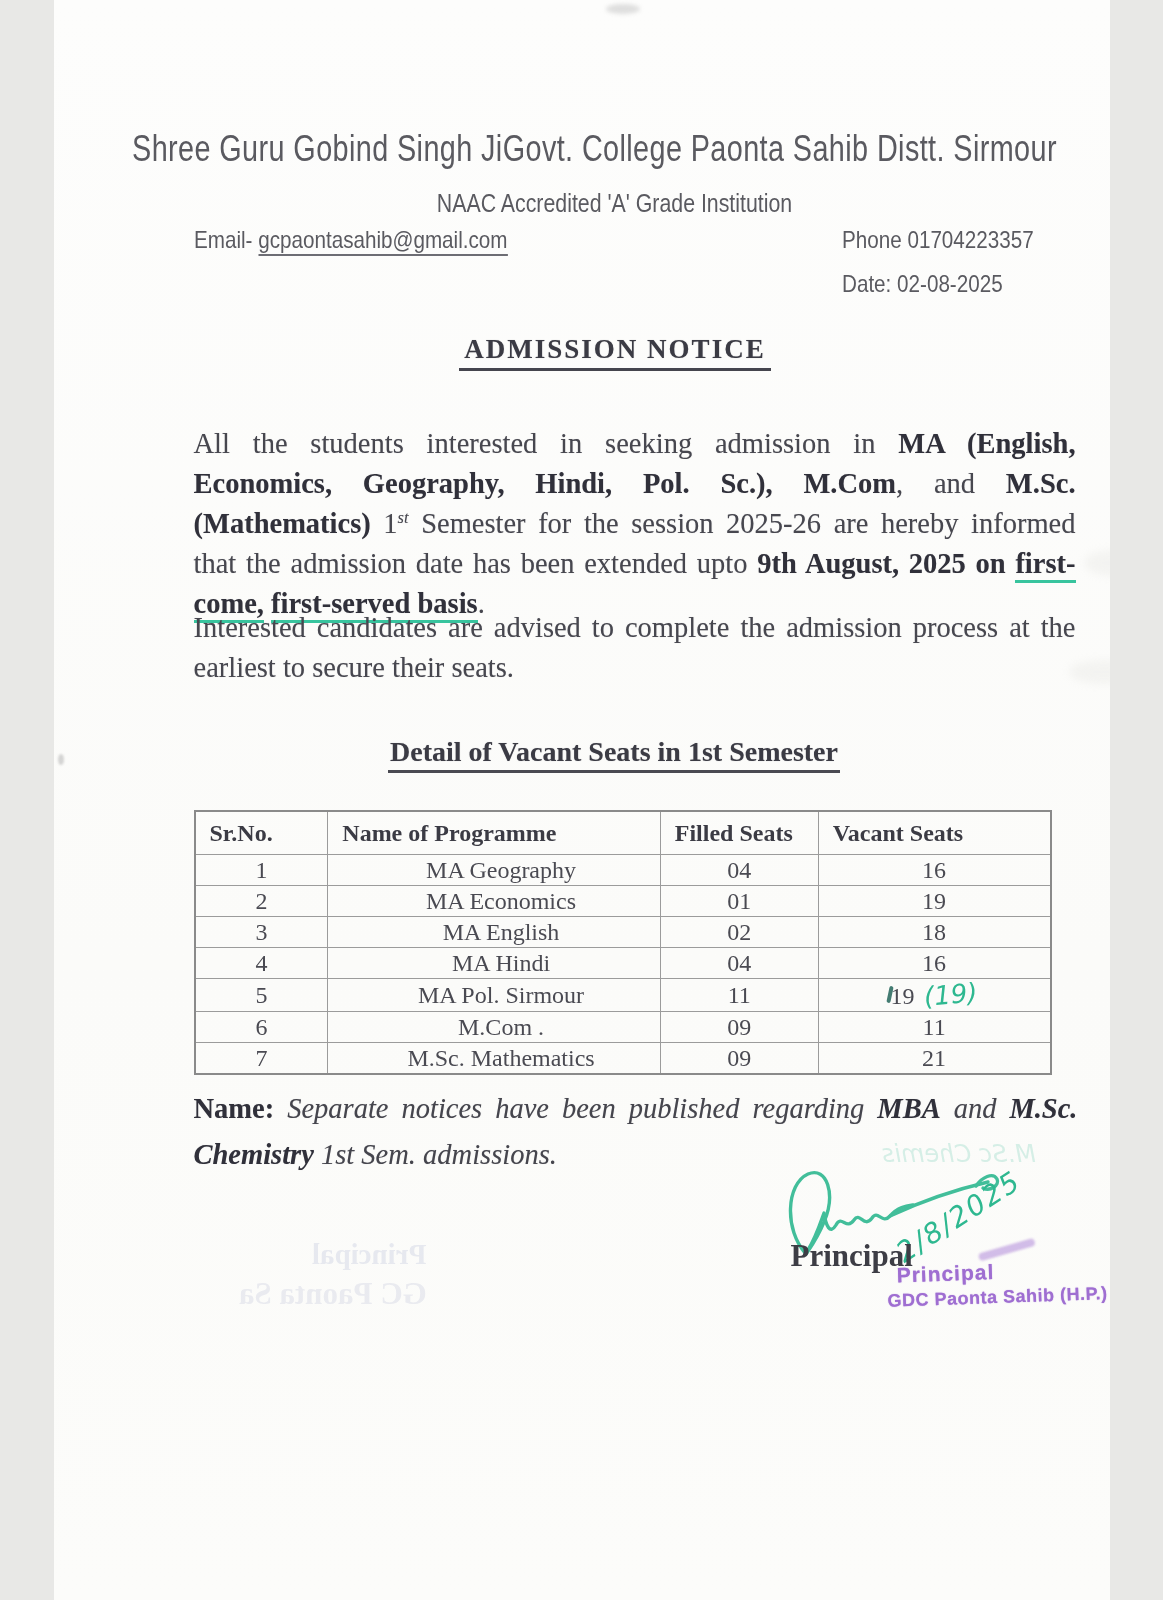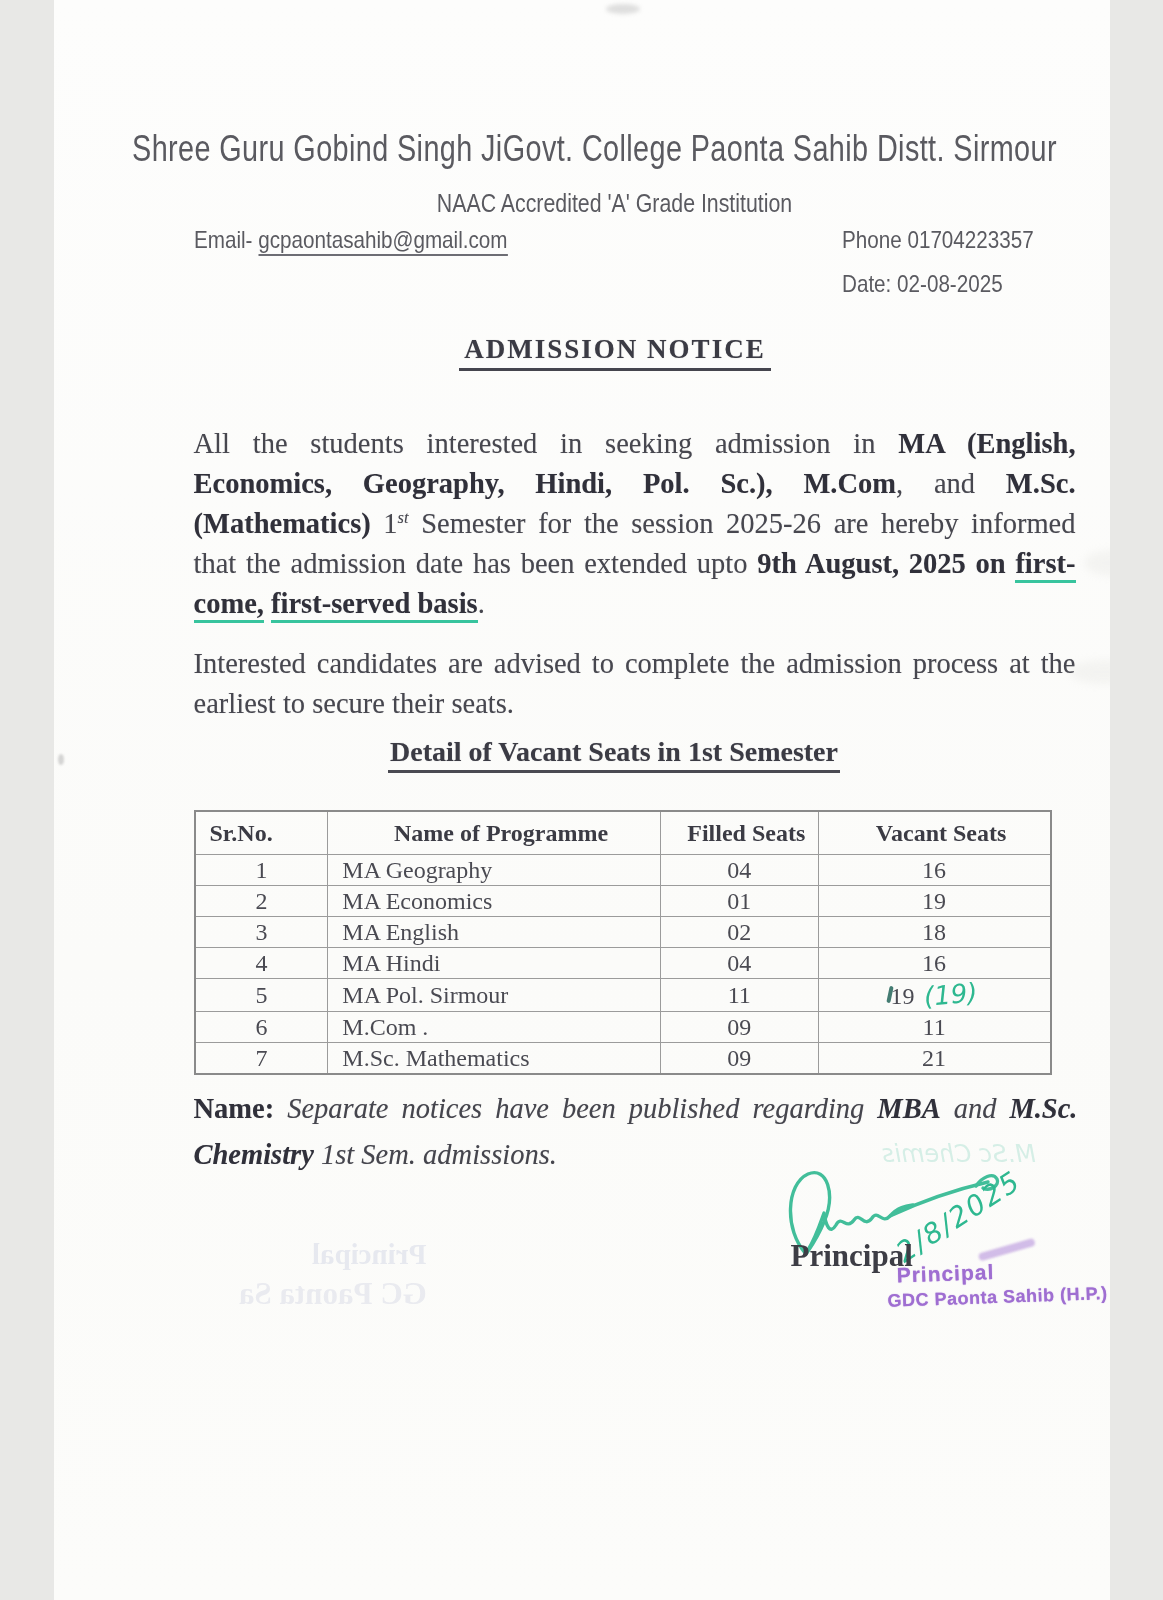--- a/index.html
+++ b/index.html
@@ -22,37 +22,37 @@
   
   .title-wrap { position:absolute; left:-20px; top:334px; width:1163px; text-align:center; }
   .title-wrap span { display:inline-block; font-size:27px; font-weight:bold; letter-spacing:2px;
           color:#3b3b44; border-bottom:3px solid #45454e; padding:0 5px 3px;
           text-shadow:0 0 1px rgba(60,60,70,0.35); }
 
   
   .para { position:absolute; left:140px; width:882px; font-size:28.5px; line-height:40px;
           text-align:justify; color:#47474f; text-shadow:0 0 0.8px rgba(70,70,80,0.3); margin:0; }
   .p1 { top:424px; }
-  .p2 { top:644px; }
+  .p2 { top:608px; }
   .para b { color:#30303a; }
   .sup { vertical-align:super; font-size:58%; line-height:0;font-style:italic; }
   .uline-green { border-bottom:3px solid #38c49e; padding-bottom:1px; }
 
   
   .tbl-heading-wrap { position:absolute; left:-21px; top:736px; width:1163px; text-align:center; }
   .tbl-heading-wrap span { display:inline-block; font-size:28px; font-weight:bold; color:#3b3b44;
           border-bottom:3px solid #4a4a52; padding:0 2px 2px; text-shadow:0 0 1px rgba(60,60,70,0.3); }
   table.seats { position:absolute; left:140px; top:810px; width:858px; border-collapse:collapse;
           font-size:24px; color:#4a4a52; }
   table.seats th, table.seats td { border:1px solid #9b9b9b; }
   table.seats { border:2px solid #8a8a8a; }
-  table.seats thead th { font-weight:bold; color:#3b3b44; height:38px; text-align:center; padding:2px 0 2px 14px; }
+  table.seats thead th { font-weight:bold; color:#3b3b44; height:38px; text-align:left; padding:2px 0 2px 14px; }
   table.seats thead th.col-sr { text-align:left; padding-left:14px; }
   table.seats td { height:28px; text-align:center; padding:1px 0; }
-  table.seats td.col-name { text-align:left; padding-left:14px; }
+  table.seats td.col-name { text-align:center; padding-left:14px; }
   .col-sr { width:125px; } .col-name { width:343px; } .col-filled { width:154px; } .col-vacant { width:236px; }
   td.corrected .cell-val { position:relative; }
   td.corrected .cell-val::before { content:''; position:absolute; left:-2px; top:3px; width:4px; height:17px;
           background:#23655a; transform:rotate(12deg); border-radius:2px; opacity:0.85; }
   .ink-annotation { font-family:"DejaVu Sans", sans-serif; font-style:italic; color:#2eb890;
           display:inline-block; transform:rotate(-5deg); font-size:26px; padding-left:10px; }
 
   
   .note { position:absolute; left:140px; top:1086px; width:884px; font-size:28.5px; line-height:46px;
           text-align:justify; color:#45454d; margin:0; font-style:italic; text-shadow:0 0 0.8px rgba(70,70,80,0.3); }

